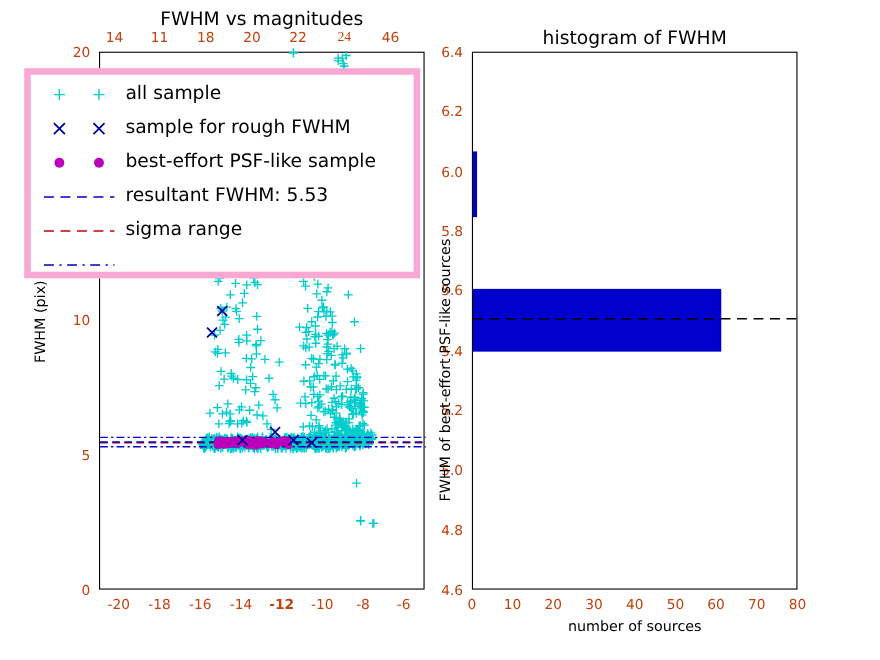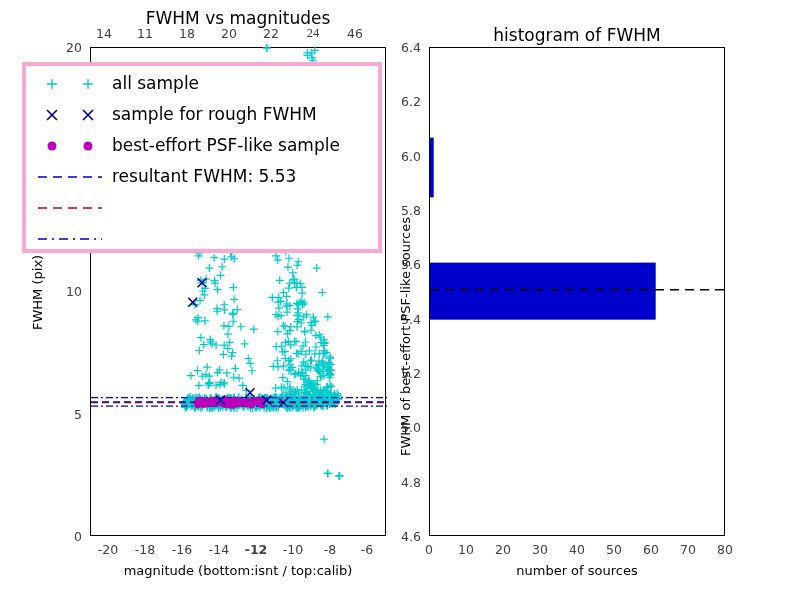--- a/index.html
+++ b/index.html
@@ -1,24 +1,24 @@
 <!DOCTYPE html>
 <html><head>
 <meta charset="utf-8">
 <style>
   html,body{margin:0;padding:0;}
   body{width:800px;height:600px;background:#ffffff;font-family:"DejaVu Sans",sans-serif;overflow:hidden;}
   #root{position:relative;width:800px;height:600px;}
   .abs{position:absolute;}
   .ttl{font-size:17px;color:#000;text-align:center;}
   .axlbl{font-size:13px;color:#000;text-align:center;}
-  .tick{font-size:12.5px;color:#404040;position:absolute;white-space:nowrap;}
+  .tick{font-size:12.5px;color:#c2410c;position:absolute;white-space:nowrap;}
   .plotbox{position:absolute;border:1px solid #000;background:#fff;box-sizing:border-box;}
   .vlabel{position:absolute;font-size:13px;color:#000;transform-origin:0 0;white-space:nowrap;}
-  .legend{position:absolute;border:4px solid #f9a8d4;background:#fff;box-sizing:border-box;z-index:40;}
+  .legend{position:absolute;border:6px solid #f9a8d4;background:#fff;box-sizing:border-box;z-index:40;}
   .legrow{display:flex;align-items:center;height:31px;}
   .legtxt{font-size:17px;color:#000;line-height:31px;}
   svg{display:block;overflow:visible;}
   .marks{position:absolute;left:0;top:0;}
 </style>
 </head>
 <body>
 
 <div id="root">
 
@@ -40,21 +40,20 @@
     <div class="tick" style="left:18px;top:6px;transform:translateX(-50%);">-20</div>
     <div class="tick" style="left:55px;top:6px;transform:translateX(-50%);">-18</div>
     <div class="tick" style="left:92px;top:6px;transform:translateX(-50%);">-16</div>
     <div class="tick" style="left:129px;top:6px;transform:translateX(-50%);">-14</div>
     <div class="tick" style="left:166px;top:6px;transform:translateX(-50%);font-weight:bold;">-12</div>
     <div class="tick" style="left:203px;top:6px;transform:translateX(-50%);">-10</div>
     <div class="tick" style="left:240px;top:6px;transform:translateX(-50%);">-8</div>
     <div class="tick" style="left:277px;top:6px;transform:translateX(-50%);">-6</div>
   </div>
 
-  <div class="abs axlbl" style="left:60px;top:563px;width:356px;">magnitude (bottom:isnt / top:calib)</div>
 
   <div class="abs" style="left:90px;top:47px;width:1px;height:489px;">
     <div class="tick" style="left:-8px;top:0px;transform:translate(-100%,-50%);">20</div>
     <div class="tick" style="left:-8px;top:122px;transform:translate(-100%,-50%);">15</div>
     <div class="tick" style="left:-8px;top:244px;transform:translate(-100%,-50%);">10</div>
     <div class="tick" style="left:-8px;top:367px;transform:translate(-100%,-50%);">5</div>
     <div class="tick" style="left:-8px;top:489px;transform:translate(-100%,-50%);">0</div>
   </div>
 
   <div class="vlabel" style="left:30px;top:330px;transform:rotate(-90deg);">FWHM (pix)</div>
@@ -1281,16 +1280,19 @@
         </div>
       <div class="legrow">
           <span class="legtxt">sample for rough FWHM</span>
         </div>
       <div class="legrow">
           <span class="legtxt">best-effort PSF-like sample</span>
         </div>
       <div class="legrow">
           <span class="legtxt">resultant FWHM: 5.53</span>
         </div>
+      <div class="legrow">
+          <span class="legtxt">sigma range</span>
+        </div>
     </div>
   </div>
 
 </div>
 
 </body></html>

